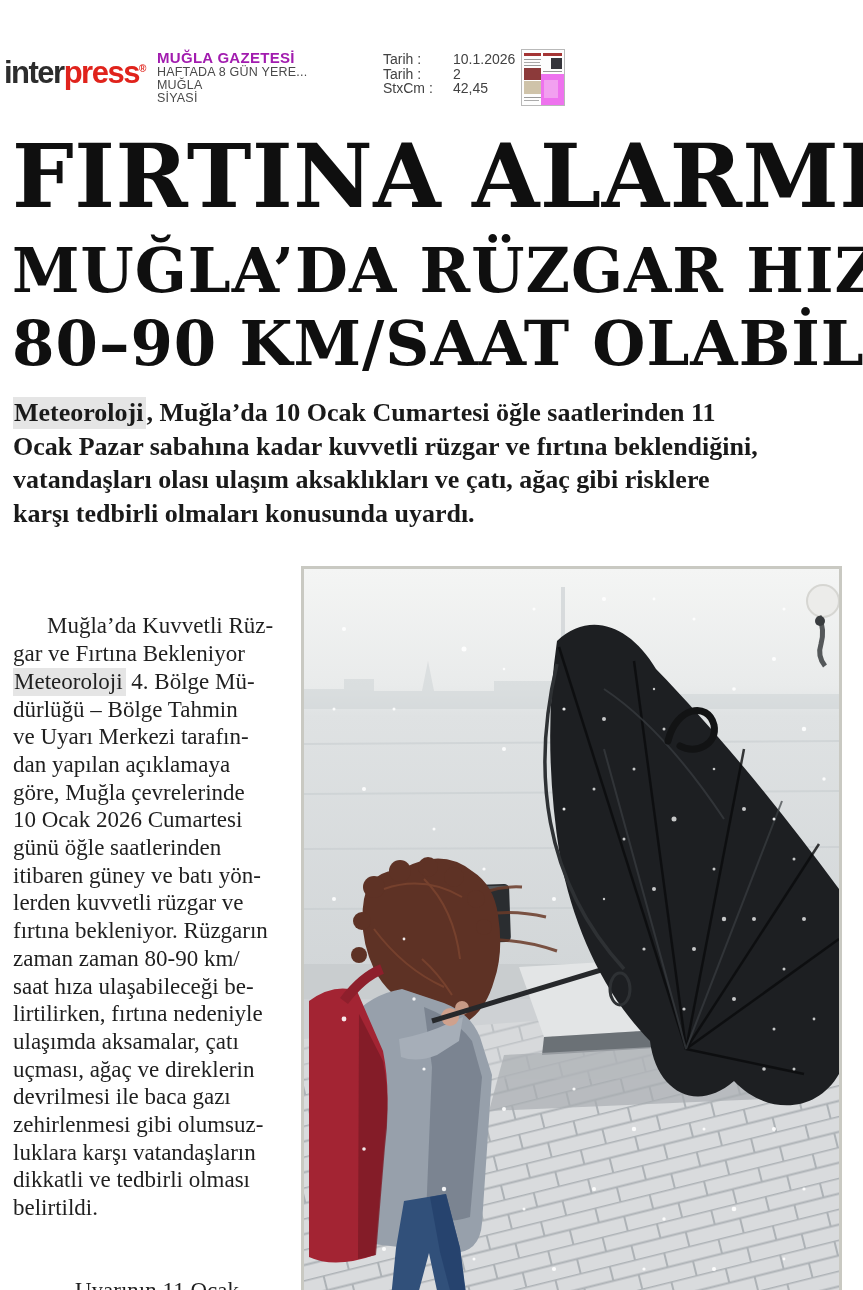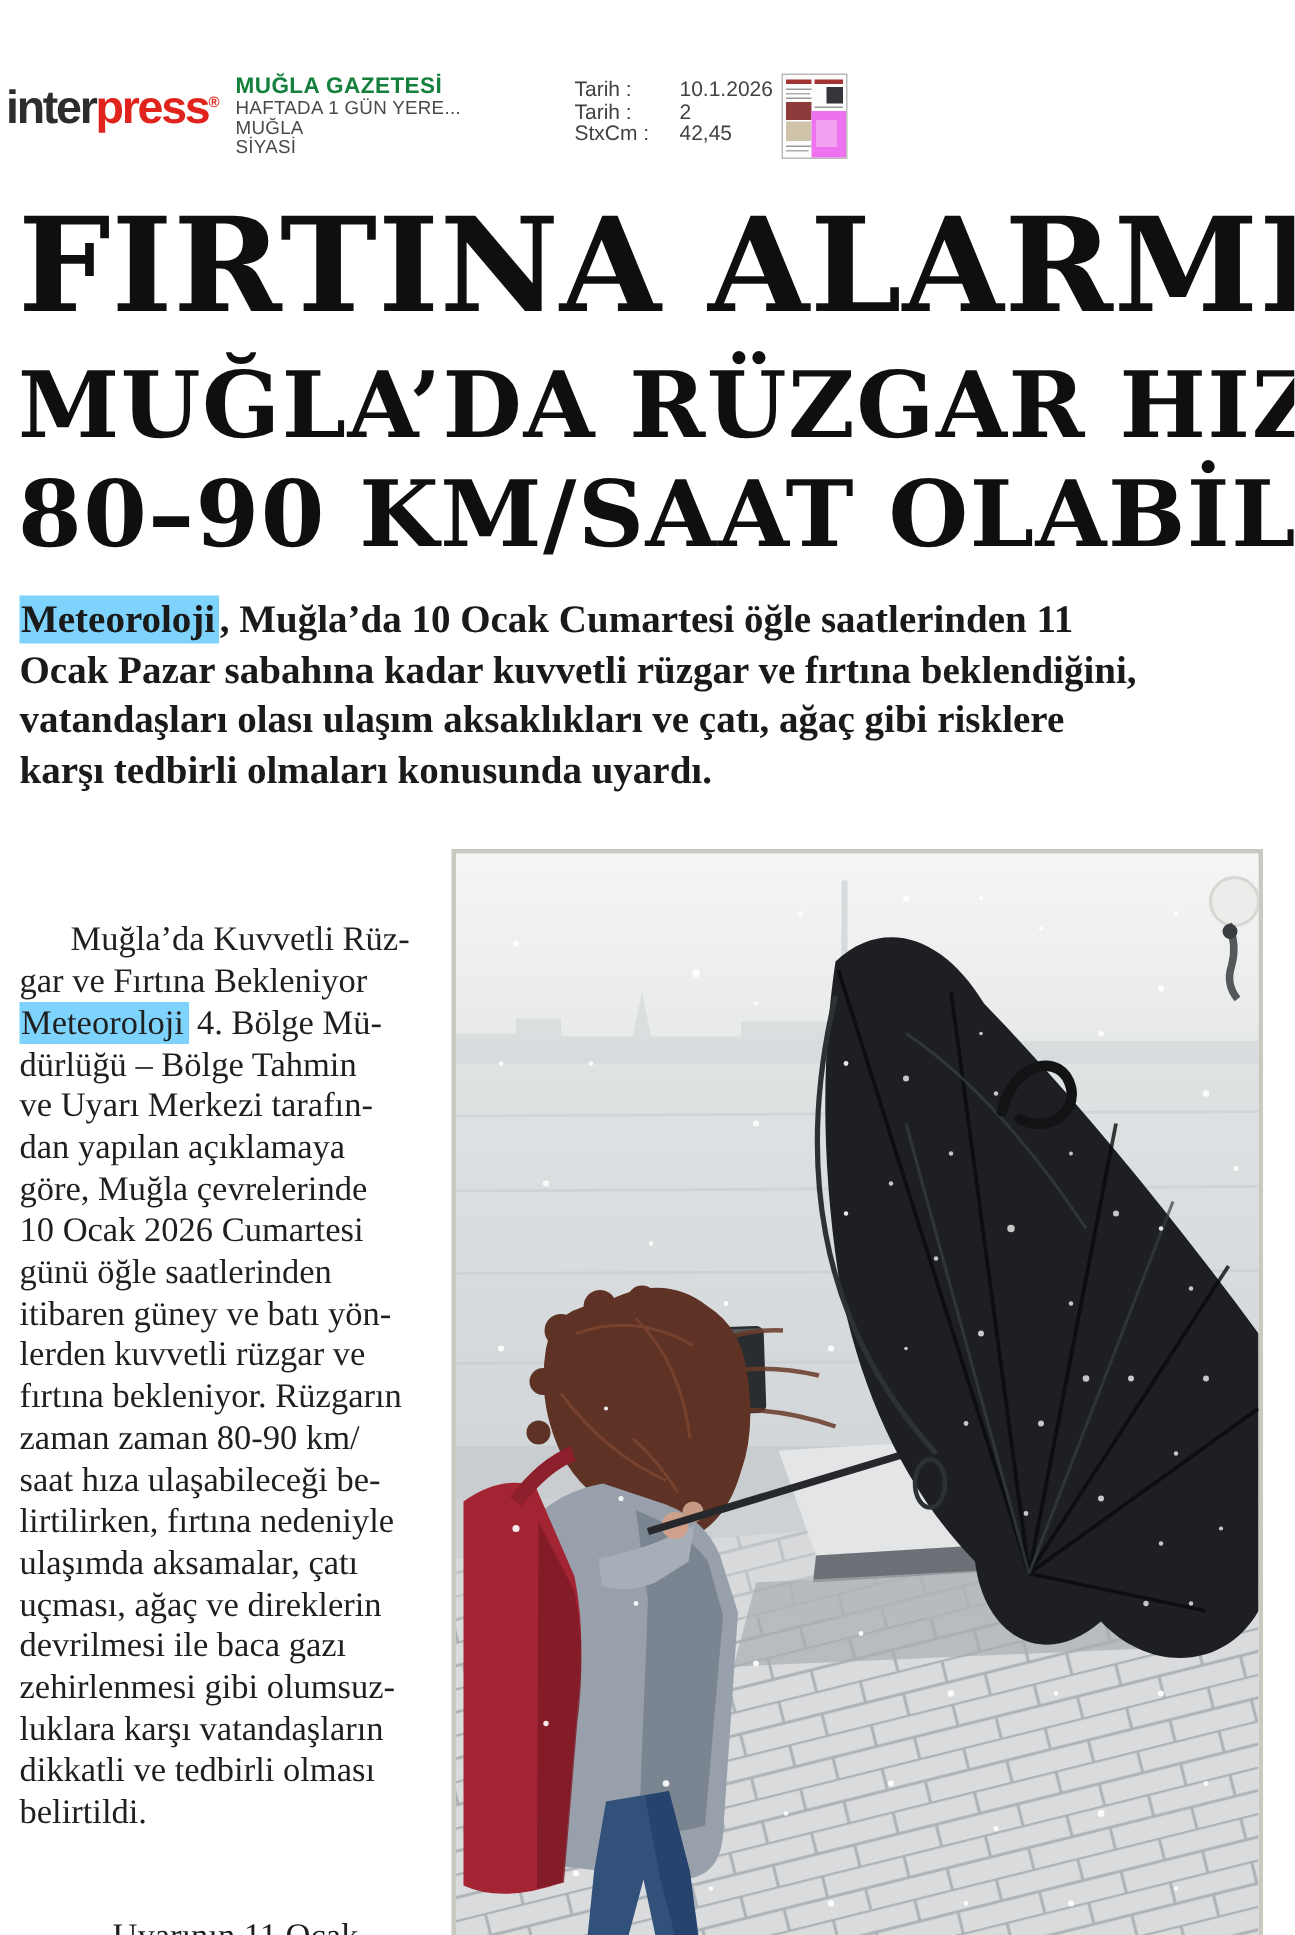--- a/index.html
+++ b/index.html
@@ -5,21 +5,21 @@
   html,body{margin:0;padding:0;background:#ffffff;}
   .page{position:relative;width:863px;height:1290px;background:#ffffff;overflow:hidden;
         font-family:"Liberation Sans",sans-serif;margin-top:45px;}
 
   
   .logo{position:absolute;left:4px;top:8px;font-size:31px;font-weight:bold;
         letter-spacing:-1.5px;color:#2d2d2d;line-height:31px;}
   .logo .suffix{color:#e0231c;}
   .logo .mark{font-size:10px;color:#e0231c;vertical-align:super;letter-spacing:0;}
   .source{position:absolute;left:157px;top:5px;color:#3f3f3f;}
-  .source .name{font-size:15px;font-weight:bold;color:#15803d;line-height:16px;letter-spacing:.3px;}
+  .source .name{font-size:15px;font-weight:bold;color:#a21caf;line-height:16px;letter-spacing:.3px;}
   .source .sline{font-size:12.5px;line-height:13px;color:#4a4a4a;letter-spacing:.2px;}
   .meta{position:absolute;left:383px;top:7px;font-size:14px;color:#424242;}
   .meta .mrow{display:flex;line-height:14.5px;gap:12px;}
   .meta .mlabel{width:58px;}
   .thumb{position:absolute;left:521px;top:4px;width:44px;height:57px;background:#fdfdfd;
          border:1px solid #b9b9b9;box-sizing:border-box;}
   .thumb div{position:absolute;}
   .t-red1{left:2px;top:3px;width:17px;height:3px;background:#a43434;}
   .t-red2{left:21px;top:3px;width:19px;height:3px;background:#a43434;}
   .t-l1{left:2px;top:9px;width:17px;height:1px;background:#9a9a9a;}
@@ -38,21 +38,21 @@
   .hl{position:absolute;left:12px;width:840px;color:#0f0f0f;white-space:pre;
       font-family:"DejaVu Serif",serif;font-weight:bold;}
   .hl1{top:82px;font-size:87px;line-height:100px;letter-spacing:.5px;}
   .hl2{top:190px;font-size:61px;line-height:72px;letter-spacing:1px;}
   .hl3{top:263px;font-size:61px;line-height:72px;letter-spacing:1px;}
 
   
   .lead{position:absolute;left:13px;top:351px;width:842px;
         font-family:"Liberation Serif",serif;font-weight:bold;font-size:26px;
         line-height:33.5px;color:#1a1a1a;white-space:pre;}
-  .hilite{background:#7dd3fc;padding:1px 3px 2px 1px;}
+  .hilite{background:#e5e5e5;padding:1px 3px 2px 1px;}
 
   
   .col{position:absolute;left:13px;top:512px;width:296px;
        font-family:"Liberation Serif",serif;font-size:23px;line-height:27.7px;
        color:#1f1f1f;white-space:pre;}
   .col p{margin:0;}
   .p1{text-indent:34px;}
   .p2{text-indent:62px;}
 
   
@@ -62,21 +62,21 @@
 </style>
 </head>
 <body>
 
 <div class="page">
 
   <div class="logo"><span>inter</span><span class="suffix">press</span><span class="mark">®</span></div>
 
   <div class="source">
     <div class="name">MUĞLA GAZETESİ</div>
-    <div class="sline">HAFTADA 1 GÜN YERE...</div>
+    <div class="sline">HAFTADA 8 GÜN YERE...</div>
     <div class="sline">MUĞLA</div>
     <div class="sline">SİYASİ</div>
   </div>
 
   <div class="meta">
     <div class="mrow">
       <span class="mlabel">Tarih :</span>
       <span class="mvalue">10.1.2026</span>
     </div>
     <div class="mrow">

